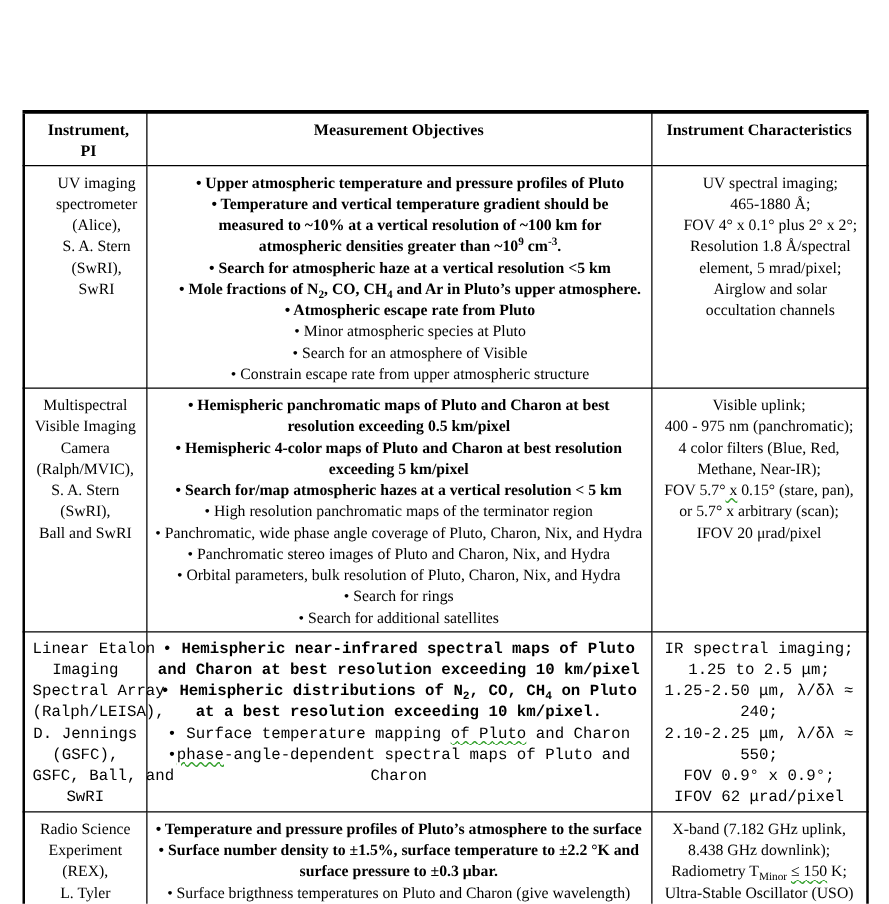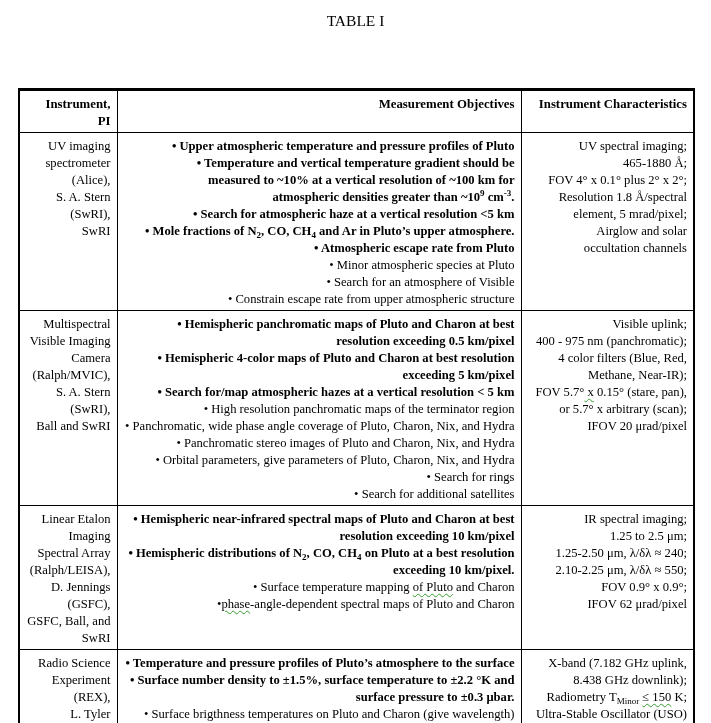--- a/index.html
+++ b/index.html
@@ -11,29 +11,29 @@
   .title-block { text-align:center; padding-top:11px; font-size:15.5px; line-height:20px; }
   .caption { width:660px; margin:0 auto; }
 
   table.inst {
     position:absolute; left:18px; top:88px; width:675px;
     border-collapse:collapse; table-layout:fixed;
     border:2px solid #000; border-top:3px solid #000;
   }
   .inst th, .inst td {
     border:1px solid #000; vertical-align:top; box-sizing:border-box;
-    padding:5px 6px 2px 6px; font-size:12.6px; line-height:17px; text-align:right;
+    padding:5px 6px 2px 6px; font-size:12.6px; line-height:17px; text-align:center;
   }
   .inst thead th { font-weight:bold; height:32px; font-size:12.8px; }
   .inst thead th.h-inst { padding-left:11px; }
   .inst tbody tr:nth-child(1) > td { height:161px;padding-left:24px; }
   .inst tbody tr:nth-child(2) > td { height:178px; }
   .inst tbody tr:nth-child(3) > td { height:137px; }
   .inst tbody tr:nth-child(4) > td { height:115px; }
-  .inst tbody tr.dotted-top > td { border-top:1px dotted #000; }
+  .inst tbody tr.dotted-top > td { border-top:1px dotted #000;font-family:Liberation Mono, monospace; }
 
   td.col-instrument div { white-space:nowrap; }
   .obj { margin:0; }
   .obj.b { font-weight:bold; }
   .char-line { margin:0; }
 
   sub { font-size:9px; vertical-align:-3px; line-height:0; }
   sup { font-size:9px; vertical-align:5px; line-height:0; }
   .sq {
     text-decoration-line:underline;
@@ -41,21 +41,20 @@
     text-decoration-color:var(--sq, #33a02c);
     text-decoration-thickness:1px;
     text-underline-offset:2px;
   }
 </style>
 </head>
 <body>
 
 <div class="page">
   <div class="title-block">
-    <div>TABLE I</div>
   </div>
 
   <table class="inst">
     <colgroup>
       <col style="width:98px">
       <col style="width:404px">
       <col style="width:173px">
     </colgroup>
     <thead>
       <tr>
@@ -102,21 +101,21 @@
             <div>(SwRI),</div>
             <div>Ball and SwRI</div>
           </td>
           <td>
             <div class="obj b">• Hemispheric panchromatic maps of Pluto and Charon at best resolution exceeding 0.5 km/pixel</div>
             <div class="obj b">• Hemispheric 4-color maps of Pluto and Charon at best resolution exceeding 5 km/pixel</div>
             <div class="obj b">• Search for/map atmospheric hazes at a vertical resolution &lt; 5 km</div>
             <div class="obj">• High resolution panchromatic maps of the terminator region</div>
             <div class="obj">• Panchromatic, wide phase angle coverage of Pluto, Charon, Nix, and Hydra</div>
             <div class="obj">• Panchromatic stereo images of Pluto and Charon, Nix, and Hydra</div>
-            <div class="obj">• Orbital parameters, give parameters of Pluto, Charon, Nix, and Hydra</div>
+            <div class="obj">• Orbital parameters, bulk resolution of Pluto, Charon, Nix, and Hydra</div>
             <div class="obj">• Search for rings</div>
             <div class="obj">• Search for additional satellites</div>
           </td>
           <td>
             <div class="char-line">Visible uplink;</div>
             <div class="char-line">400 - 975 nm (panchromatic);</div>
             <div class="char-line">4 color filters (Blue, Red, Methane, Near-IR);</div>
             <div class="char-line">FOV 5.7°<span class="sq"> x</span> 0.15° (stare, pan), or 5.7° x arbitrary (scan);</div>
             <div class="char-line">IFOV 20 μrad/pixel</div>
           </td>

